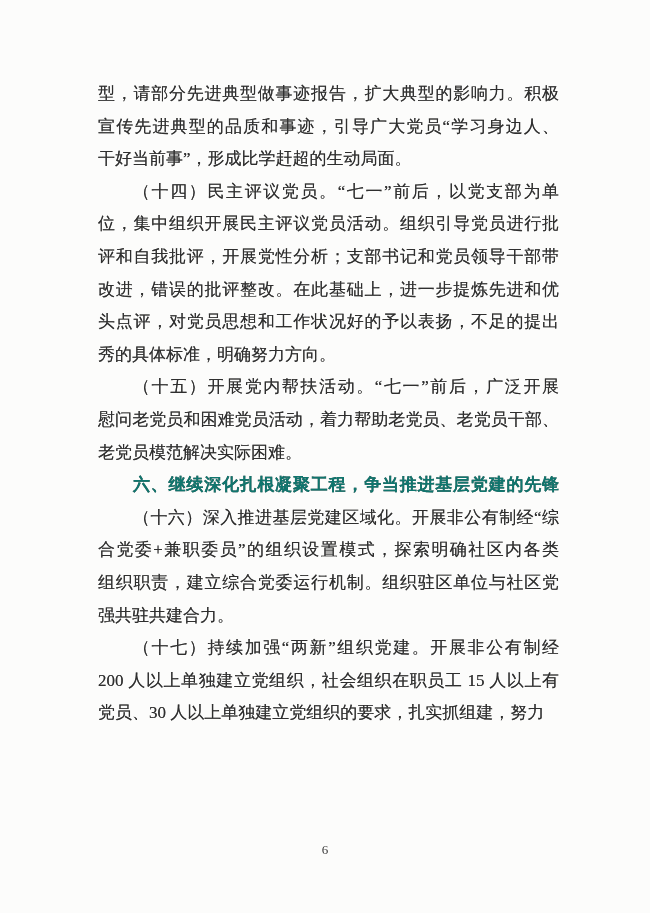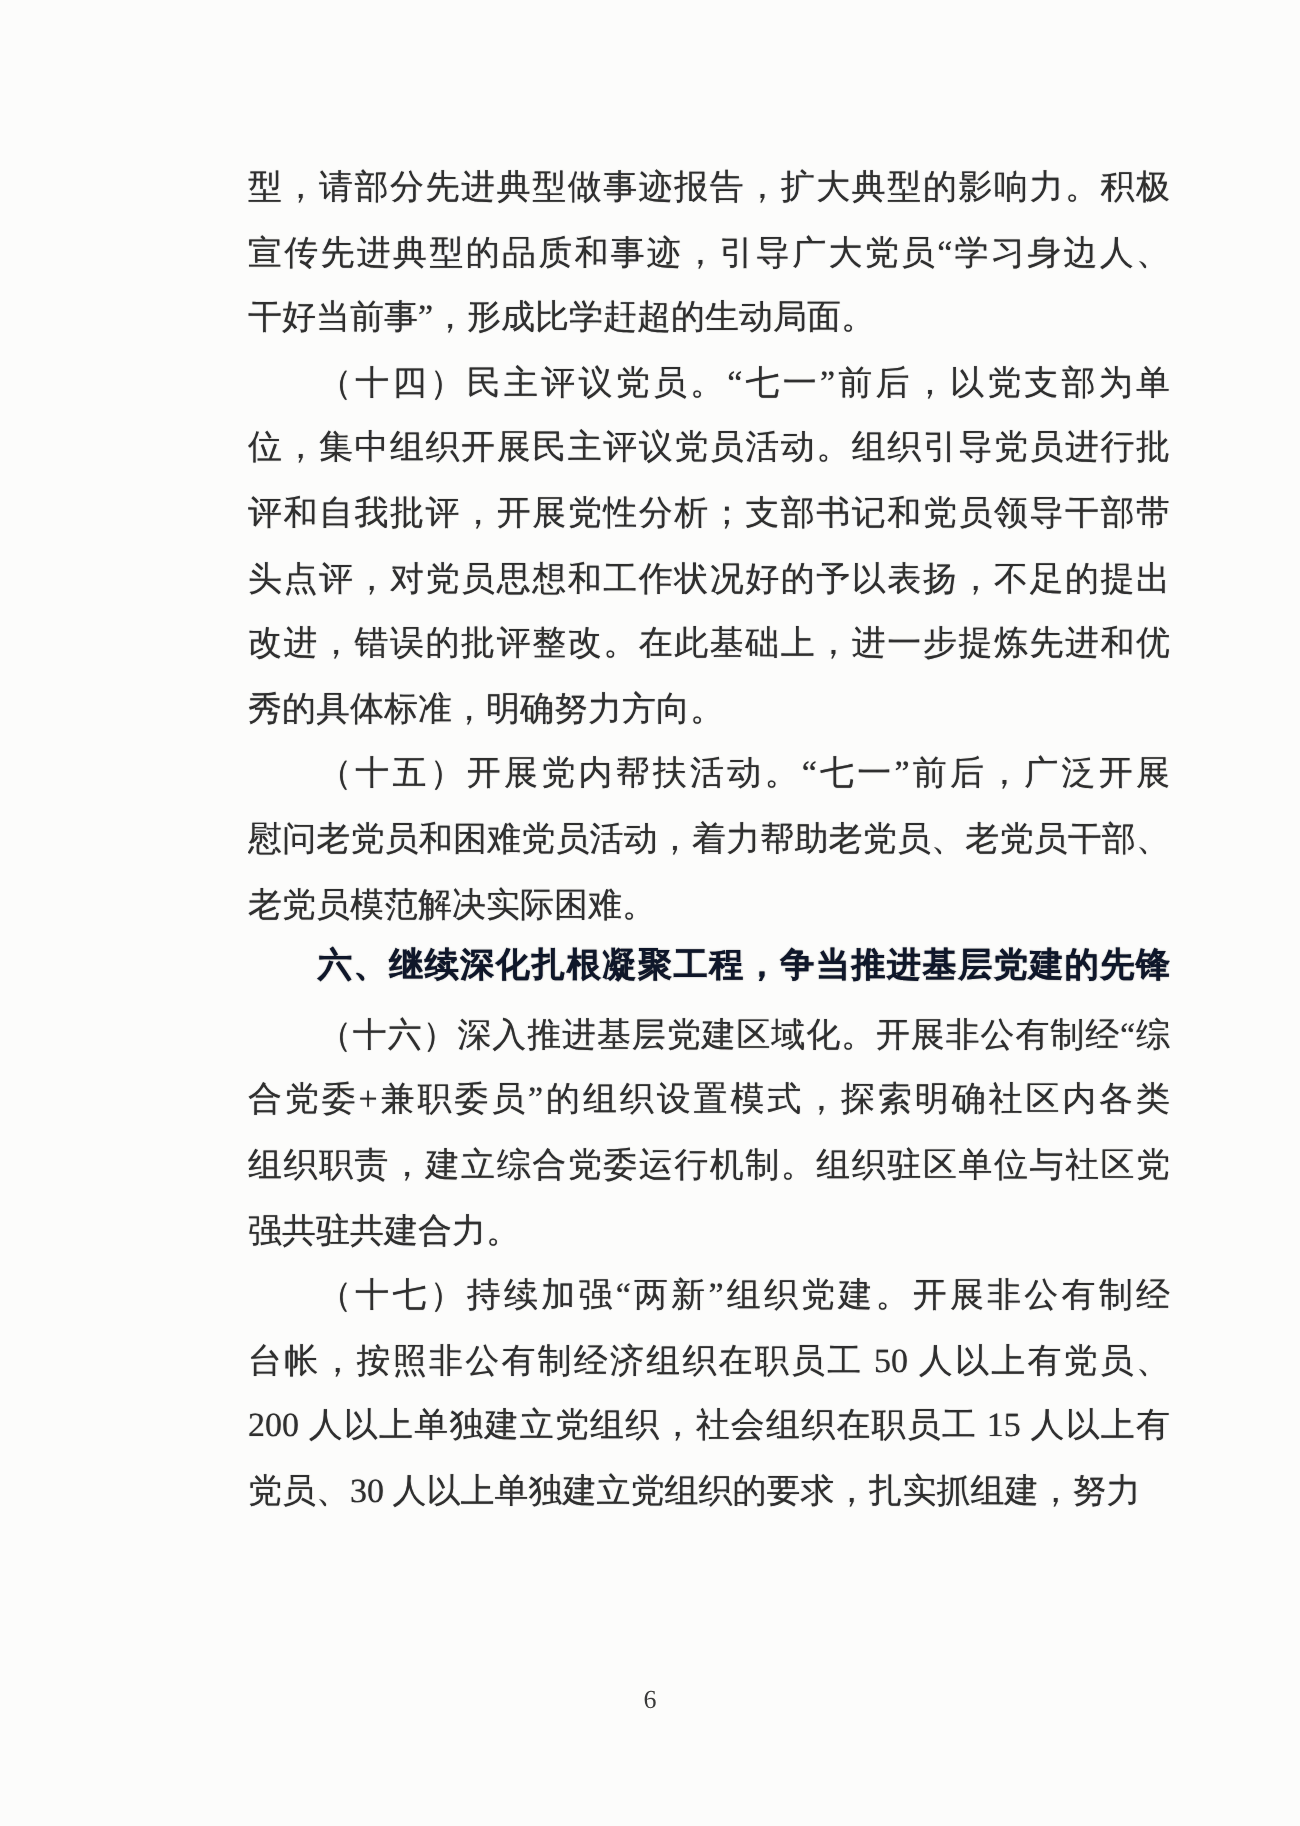--- a/index.html
+++ b/index.html
@@ -22,42 +22,41 @@
     inset: 0;
     background:
       radial-gradient(ellipse 120% 120% at 50% 45%, rgba(255,255,255,0) 75%, rgba(190,190,188,0.10) 100%);
     pointer-events: none;
   }
   .text-block {
     position: absolute;
     left: 98px;
     top: 78px;
     width: 461px;
-    margin-left: 26px;
   }
   .ln {
     height: 32.6px;
     line-height: 32.6px;
     font-size: 17px;
     color: #2f2f2f;
     text-shadow: 0 0 0.5px rgba(62,62,62,0.75);
     text-align: justify;
     text-align-last: justify;
     overflow: hidden;
   }
   .ln.end {
     text-align-last: left;
   }
   .ln.indent {
     text-indent: 35px;
   }
   .ln.heading {
-    font-family: Liberation Mono, monospace;
+    font-family: Liberation Sans, sans-serif;
     font-weight: 700;
-    color: #0f172a;
+    color: #0f766e;
     text-shadow: 0 0 0.6px rgba(30,30,30,0.8);
   }
   .page-number {
     position: absolute;
     left: 0;
     top: 842px;
     width: 650px;
     text-align: center;
     font-size: 13px;
     color: #3a3a3a;
@@ -68,30 +67,29 @@
 <body>
 
 <div class="page">
   <div class="text-block">
     <div class="ln">型，请部分先进典型做事迹报告，扩大典型的影响力。积极</div>
     <div class="ln">宣传先进典型的品质和事迹，引导广大党员“学习身边人、</div>
     <div class="ln end">干好当前事”，形成比学赶超的生动局面。</div>
     <div class="ln indent">（十四）民主评议党员。“七一”前后，以党支部为单</div>
     <div class="ln">位，集中组织开展民主评议党员活动。组织引导党员进行批</div>
     <div class="ln">评和自我批评，开展党性分析；支部书记和党员领导干部带</div>
+    <div class="ln">改进，错误的批评整改。在此基础上，进一步提炼先进和优</div>
     <div class="ln">头点评，对党员思想和工作状况好的予以表扬，不足的提出</div>
-    <div class="ln">改进，错误的批评整改。在此基础上，进一步提炼先进和优</div>
     <div class="ln end">秀的具体标准，明确努力方向。</div>
     <div class="ln indent">（十五）开展党内帮扶活动。“七一”前后，广泛开展</div>
     <div class="ln">慰问老党员和困难党员活动，着力帮助老党员、老党员干部、</div>
     <div class="ln end">老党员模范解决实际困难。</div>
     <div class="ln heading indent">六、继续深化扎根凝聚工程，争当推进基层党建的先锋</div>
     <div class="ln indent">（十六）深入推进基层党建区域化。开展非公有制经“综</div>
     <div class="ln">合党委+兼职委员”的组织设置模式，探索明确社区内各类</div>
     <div class="ln">组织职责，建立综合党委运行机制。组织驻区单位与社区党</div>
     <div class="ln end">强共驻共建合力。</div>
     <div class="ln indent">（十七）持续加强“两新”组织党建。开展非公有制经</div>
-    <div class="ln">台帐，按照非公有制经济组织在职员工 50 人以上有党员、</div>
     <div class="ln">200 人以上单独建立党组织，社会组织在职员工 15 人以上有</div>
     <div class="ln end">党员、30 人以上单独建立党组织的要求，扎实抓组建，努力</div>
   </div>
   <div class="page-number">6</div>
 </div>
 
 </body></html>

